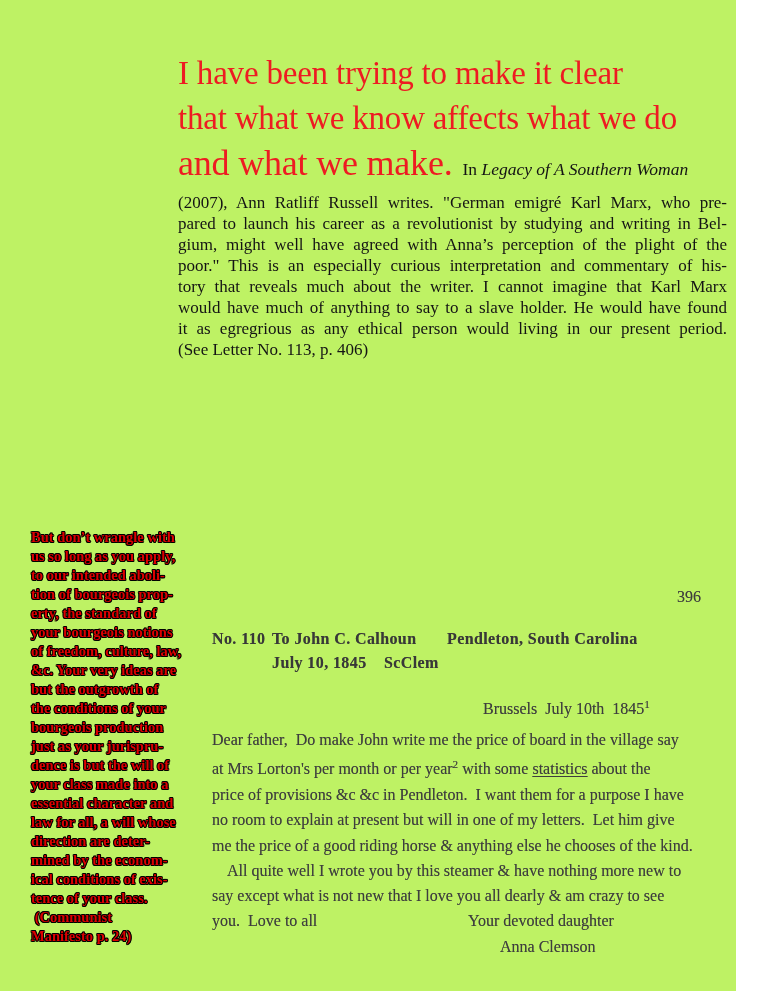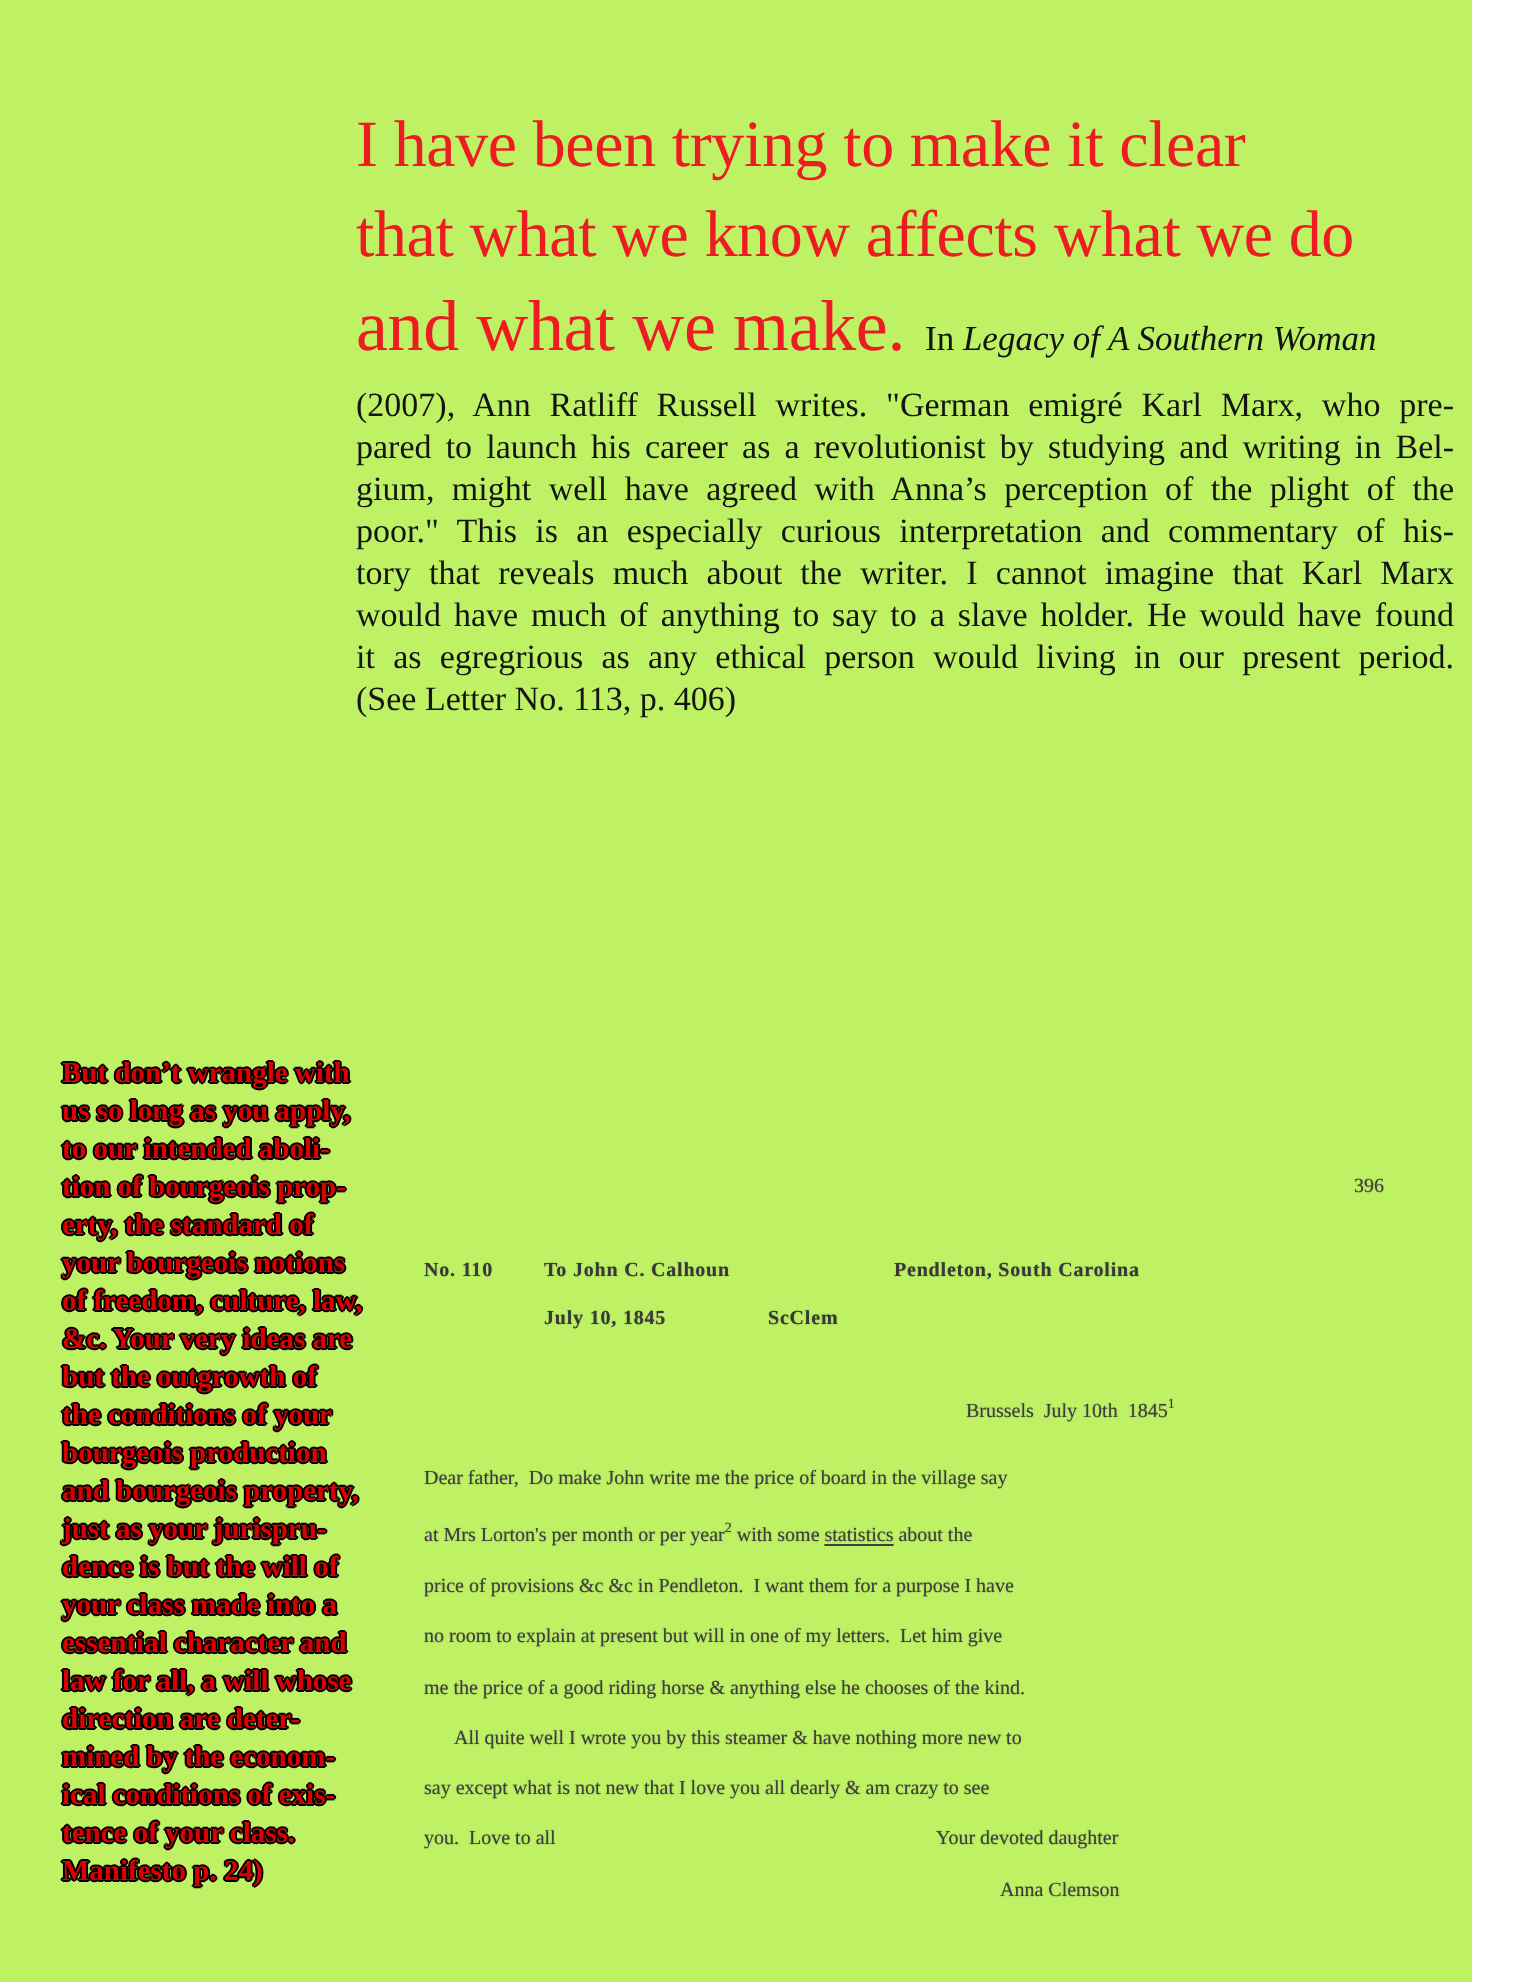--- a/index.html
+++ b/index.html
@@ -36,21 +36,21 @@
     text-shadow:
       -1px 0 0 #000, 1px 0 0 #000, 0 -1px 0 #000, 0 1px 0 #000,
       -0.7px -0.7px 0 #000, 0.7px -0.7px 0 #000,
       -0.7px 0.7px 0 #000, 0.7px 0.7px 0 #000;
   }
   .sidebar-line{white-space:pre;}
 
   
   .letter{
     position:absolute;left:212px;top:580px;width:545px;height:360px;
-    color:#3e3e3e;font-size:10px;
+    color:#3e3e3e;font-size:16px;
     text-shadow:0 0 0.6px rgba(62,62,62,0.55);
   }
   .l-abs{position:absolute;white-space:pre;}
   .letter-pagenum{left:465px;top:8px;}
   .letter-hdr{font-weight:bold;color:#383838;letter-spacing:0.4px;}
   .hnum{left:0;top:50px;}
   .hto{left:60px;top:50px;}
   .hplace{left:235px;top:50px;text-align:center;}
   .hdate{left:60px;top:74px;}
   .hrepo{left:172px;top:74px;}
@@ -92,30 +92,30 @@
       <div class="sidebar-line">us so long as you apply,</div>
       <div class="sidebar-line">to our intended aboli-</div>
       <div class="sidebar-line">tion of bourgeois prop-</div>
       <div class="sidebar-line">erty, the standard of</div>
       <div class="sidebar-line">your bourgeois notions</div>
       <div class="sidebar-line">of freedom, culture, law,</div>
       <div class="sidebar-line">&amp;c. Your very ideas are</div>
       <div class="sidebar-line">but the outgrowth of</div>
       <div class="sidebar-line">the conditions of your</div>
       <div class="sidebar-line">bourgeois production</div>
-      <div class="sidebar-line">and bourgeois property,</div>
       <div class="sidebar-line">just as your jurispru-</div>
       <div class="sidebar-line">dence is but the will of</div>
       <div class="sidebar-line">your class made into a</div>
       <div class="sidebar-line">essential character and</div>
       <div class="sidebar-line">law for all, a will whose</div>
       <div class="sidebar-line">direction are deter-</div>
       <div class="sidebar-line">mined by the econom-</div>
       <div class="sidebar-line">ical conditions of exis-</div>
       <div class="sidebar-line">tence of your class.</div>
+      <div class="sidebar-line"> (Communist</div>
       <div class="sidebar-line">Manifesto p. 24)</div>
     </div>
 
   <div class="letter">
     <div class="l-abs letter-pagenum">396</div>
 
     <span class="l-abs letter-hdr hnum">No. 110</span>
     <span class="l-abs letter-hdr hto">To John C. Calhoun</span>
     <span class="l-abs letter-hdr hplace">Pendleton, South Carolina</span>
     <span class="l-abs letter-hdr hdate">July 10, 1845</span>

